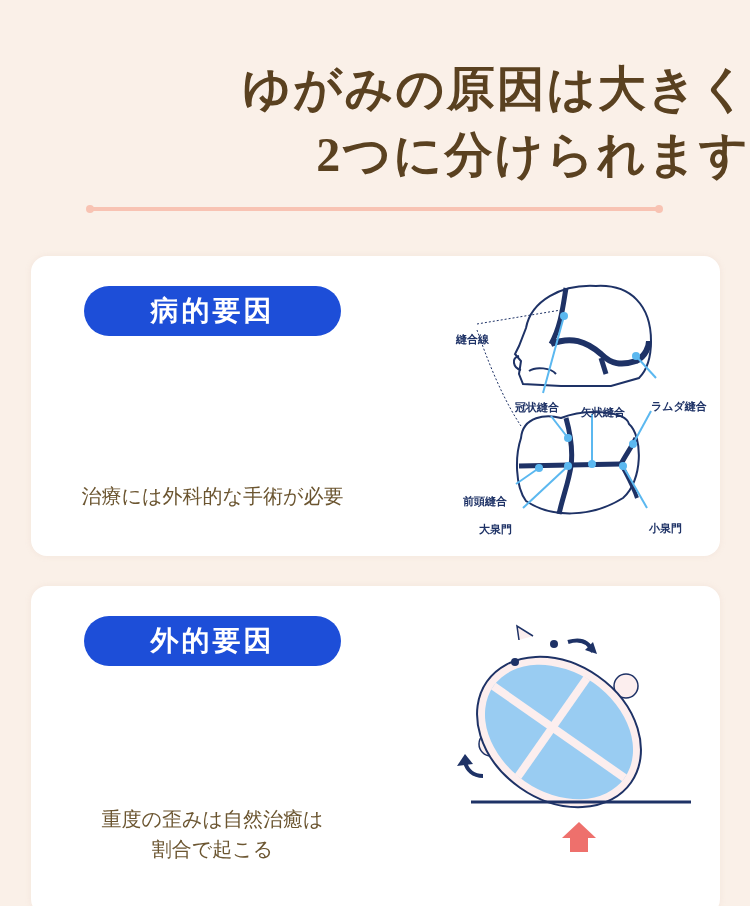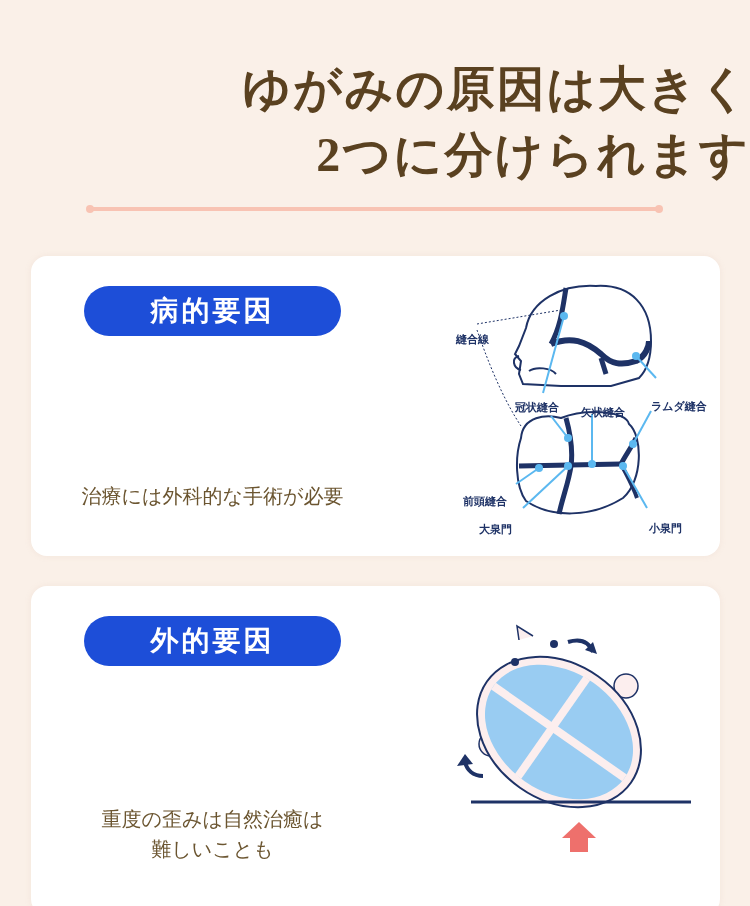--- a/index.html
+++ b/index.html
@@ -122,21 +122,21 @@
     <text class="lbl" x="52" y="239">前頭縫合</text>
     <text class="lbl" x="68" y="267">大泉門</text>
     <text class="lbl" x="238" y="266">小泉門</text>
   </svg>
 </div>
 
 <div class="card card-2">
   <div class="pill">外的要因</div>
   <div class="body-text c2-t2">
     <div>重度の歪みは自然治癒は</div>
-    <div>難しいことも</div>
+    <div>割合で起こる</div>
   </div>
 
   <svg class="illus head-svg" viewBox="0 0 270 280">
 
     <path d="M147 38 C160 34 168 38 172 48" stroke="#1E3266" stroke-width="4" fill="none"></path>
     <path d="M164 46 L176 50 L172 38 Z" fill="#1E3266"></path>
     <path d="M62 172 C52 172 46 166 44 158" stroke="#1E3266" stroke-width="4" fill="none"></path>
     <path d="M36 162 L44 150 L52 160 Z" fill="#1E3266"></path>
 
     <circle cx="205" cy="82" r="12" fill="#FCEEEE" stroke="#1E3266" stroke-width="1.5"></circle>

